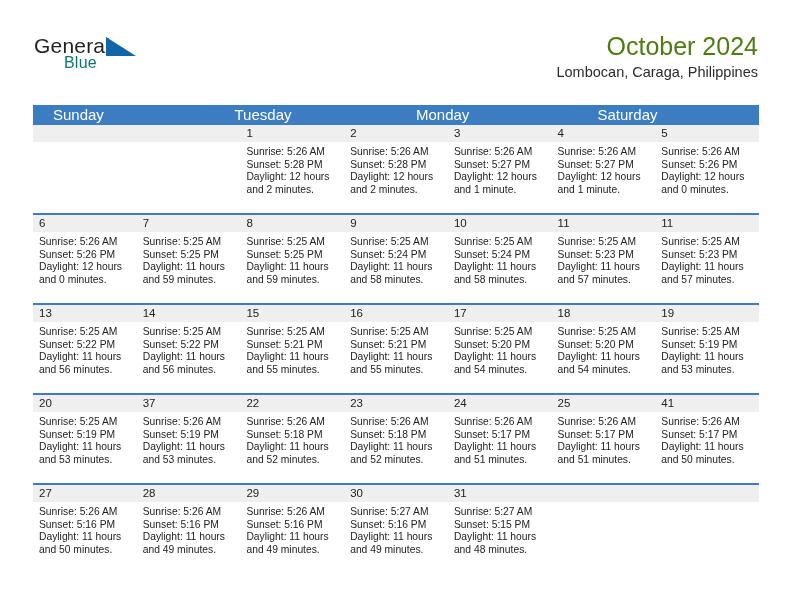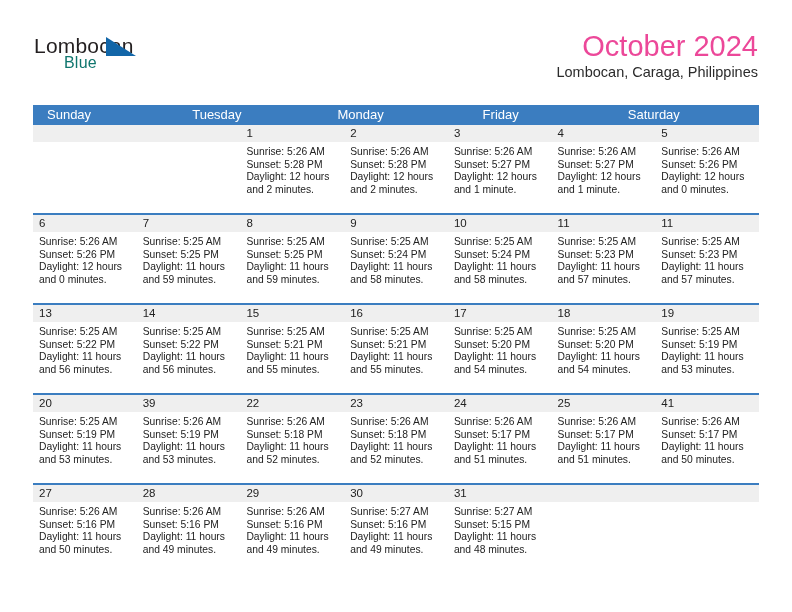--- a/index.html
+++ b/index.html
@@ -64,22 +64,22 @@
     border-top: 19px solid transparent;
   }
 
   .title-block {
     position: absolute;
     right: 0;
     top: 0;
     text-align: right;
   }
   .cal-title {
-    font-size: 29px;
-    color: #ec4899;
+    font-size: 25px;
+    color: #4d7c0f;
     line-height: 32px;
     white-space: nowrap;
     font-weight: normal;
     margin: 0;
   }
   .cal-subtitle {
     font-size: 14.5px;
     color: #2b2b2b;
     line-height: 20px;
     margin-top: 0;
@@ -94,23 +94,23 @@
     width: 726px;
   }
   .dow-row {
     display: flex;
     background: #3b7dc0;
     height: 20px;
   }
   .dow-cell {
     flex: 1 1 0;
     color: #ffffff;
-    font-size: 13px;
+    font-size: 15px;
     line-height: 20px;
-    padding-left: 14px;
+    padding-left: 20px;
     box-sizing: border-box;
     white-space: nowrap;
     overflow: hidden;
   }
 
   .week {
     display: flex;
     border-top: 2px solid #3b7dc0;
     min-height: 88px;
   }
@@ -146,39 +146,38 @@
   }
 </style>
 </head>
 <body>
 
 <div class="page">
 
   <div class="header">
 
     <div class="brand">
-      <span class="brand-general">Lombocan</span>
+      <span class="brand-general">General</span>
       <span class="brand-tri"></span>
       <span class="brand-blue">Blue</span>
     </div>
 
     <div class="title-block">
       <h1 class="cal-title">October 2024</h1>
       <div class="cal-subtitle">Lombocan, Caraga, Philippines</div>
     </div>
 
   </div>
 
   <div class="calendar">
 
     <div class="dow-row">
       <div class="dow-cell">Sunday</div>
       <div class="dow-cell">Tuesday</div>
       <div class="dow-cell">Monday</div>
-      <div class="dow-cell">Friday</div>
       <div class="dow-cell">Saturday</div>
     </div>
 
     <div id="weeks-container">
         <div class="week">
           <div class="day-cell empty">
             <div class="day-num-band"></div>
           </div>
           <div class="day-cell empty">
             <div class="day-num-band"></div>
@@ -363,21 +362,21 @@
           <div class="day-cell">
             <div class="day-num-band">20</div>
             <div class="day-body">
               <div>Sunrise: 5:25 AM</div>
               <div>Sunset: 5:19 PM</div>
               <div>Daylight: 11 hours</div>
               <div>and 53 minutes.</div>
             </div>
           </div>
           <div class="day-cell">
-            <div class="day-num-band">39</div>
+            <div class="day-num-band">37</div>
             <div class="day-body">
               <div>Sunrise: 5:26 AM</div>
               <div>Sunset: 5:19 PM</div>
               <div>Daylight: 11 hours</div>
               <div>and 53 minutes.</div>
             </div>
           </div>
           <div class="day-cell">
             <div class="day-num-band">22</div>
             <div class="day-body">

